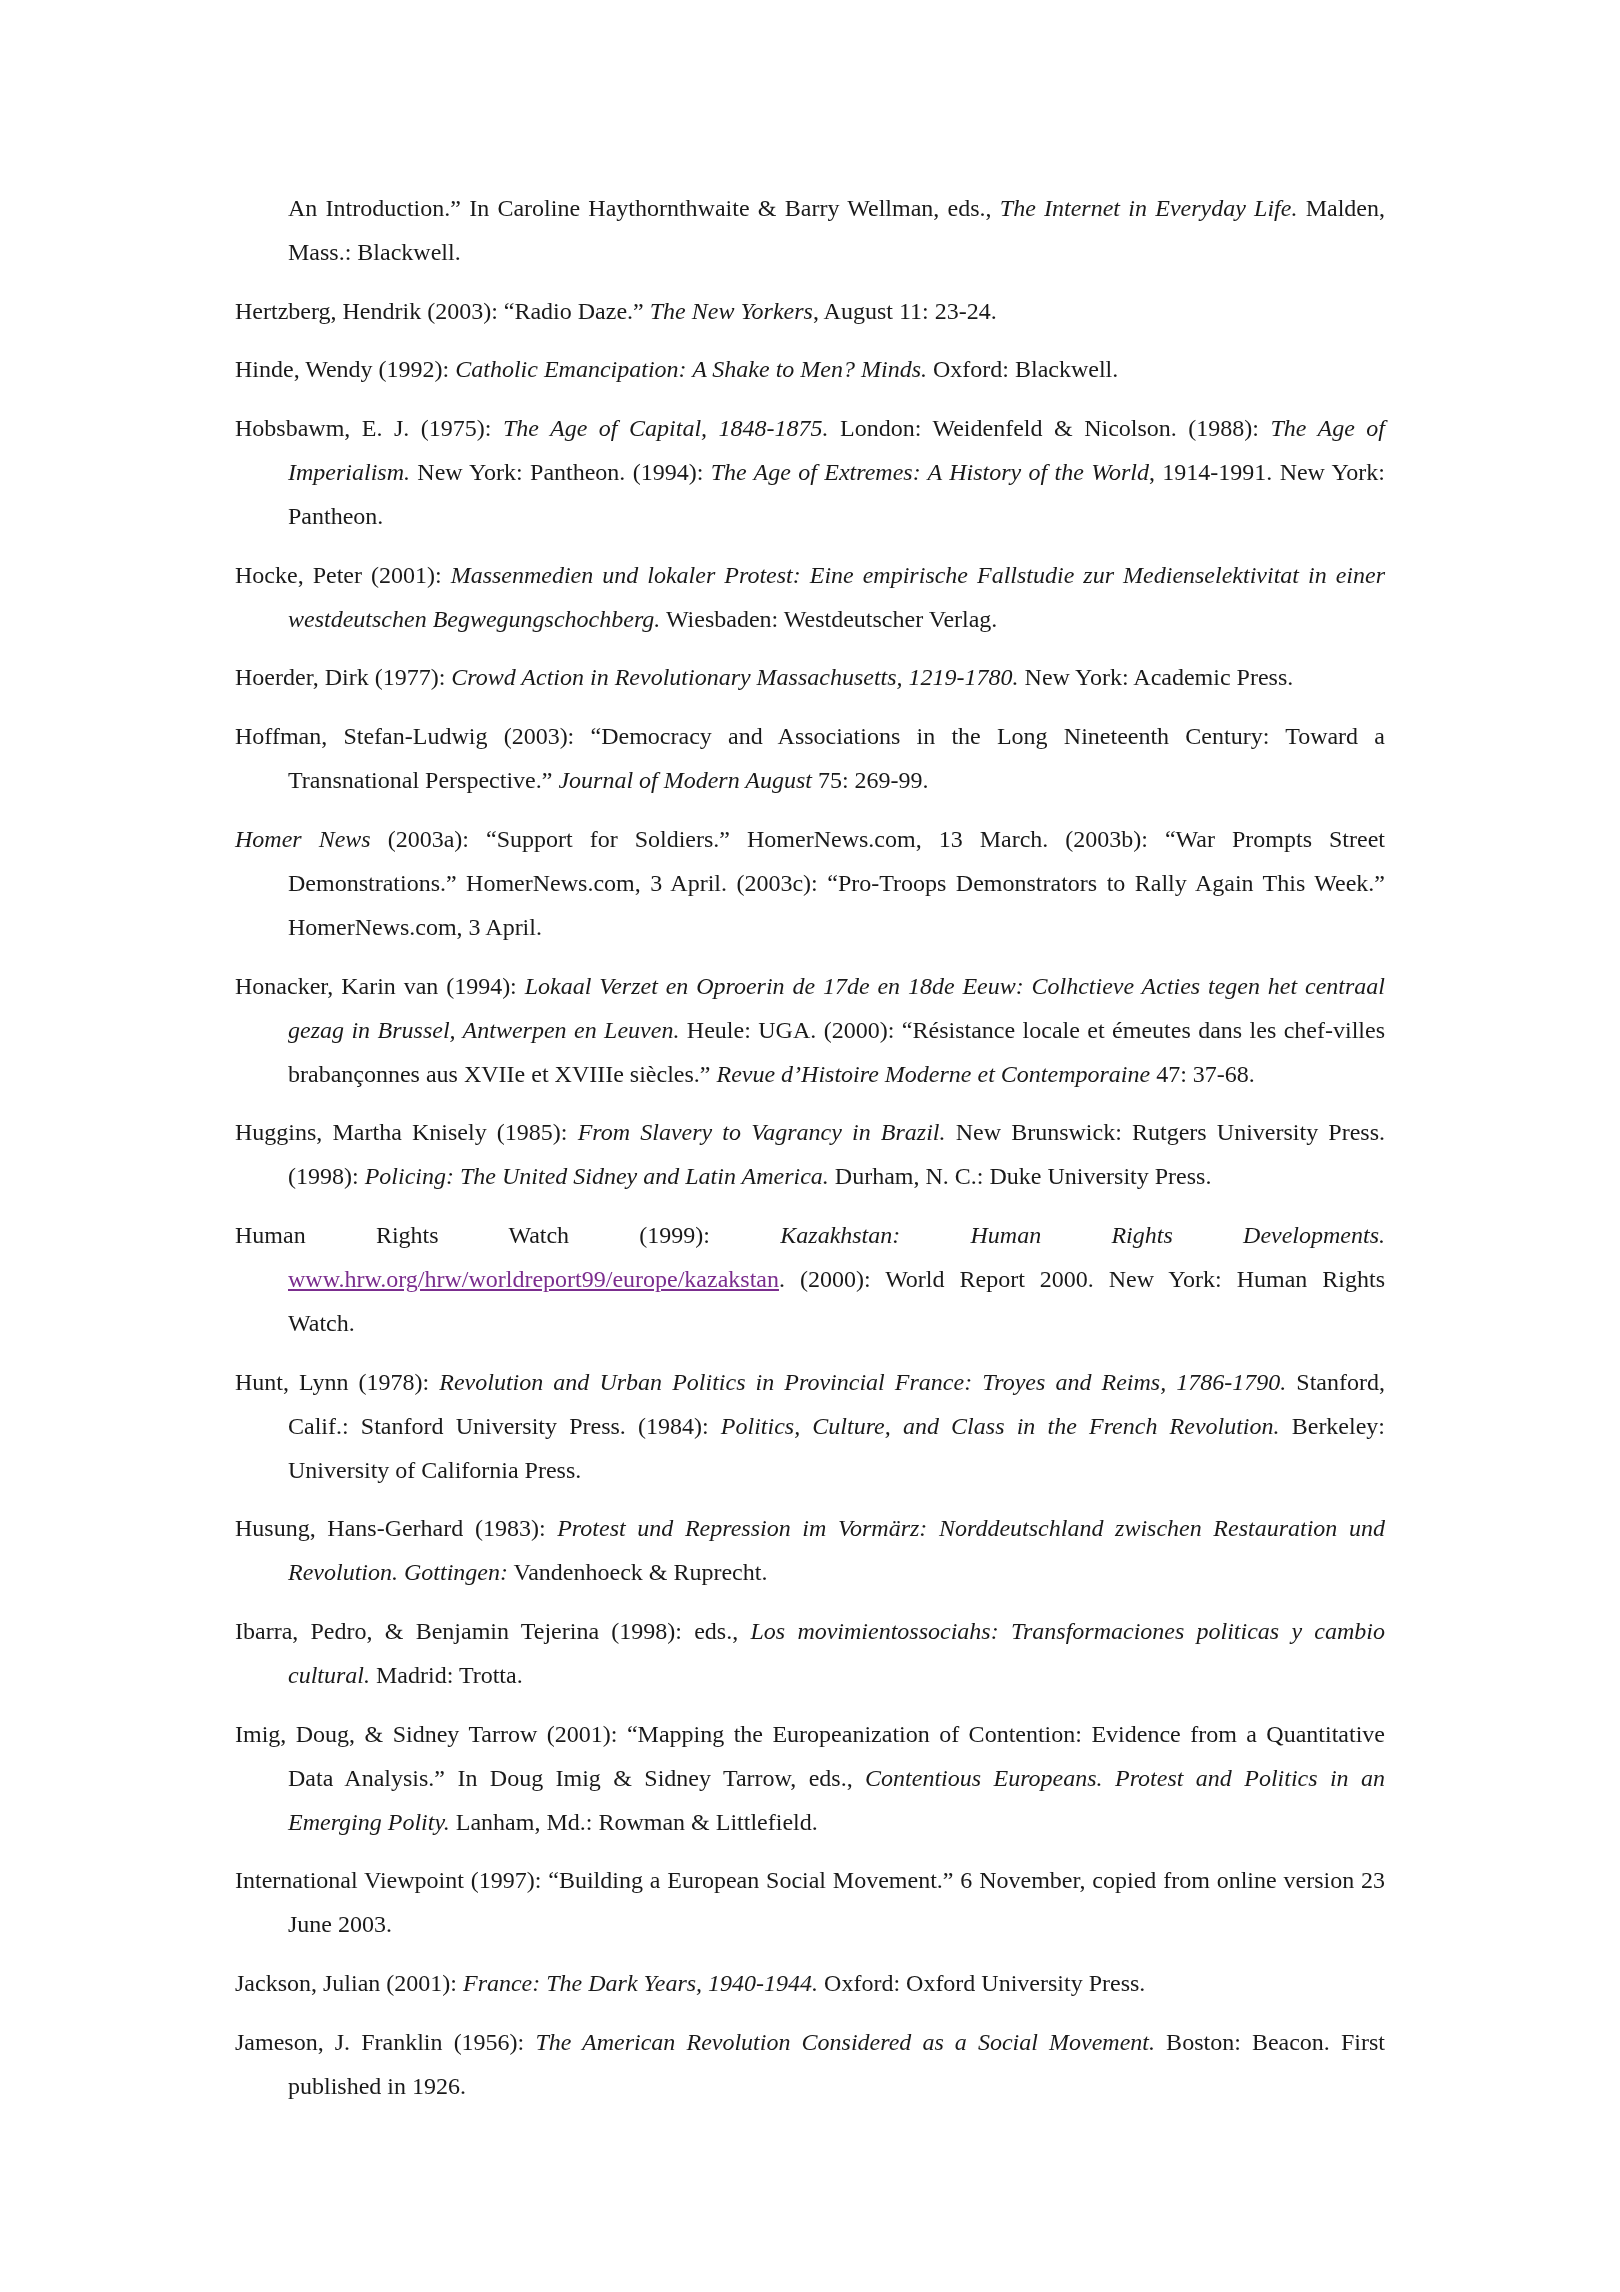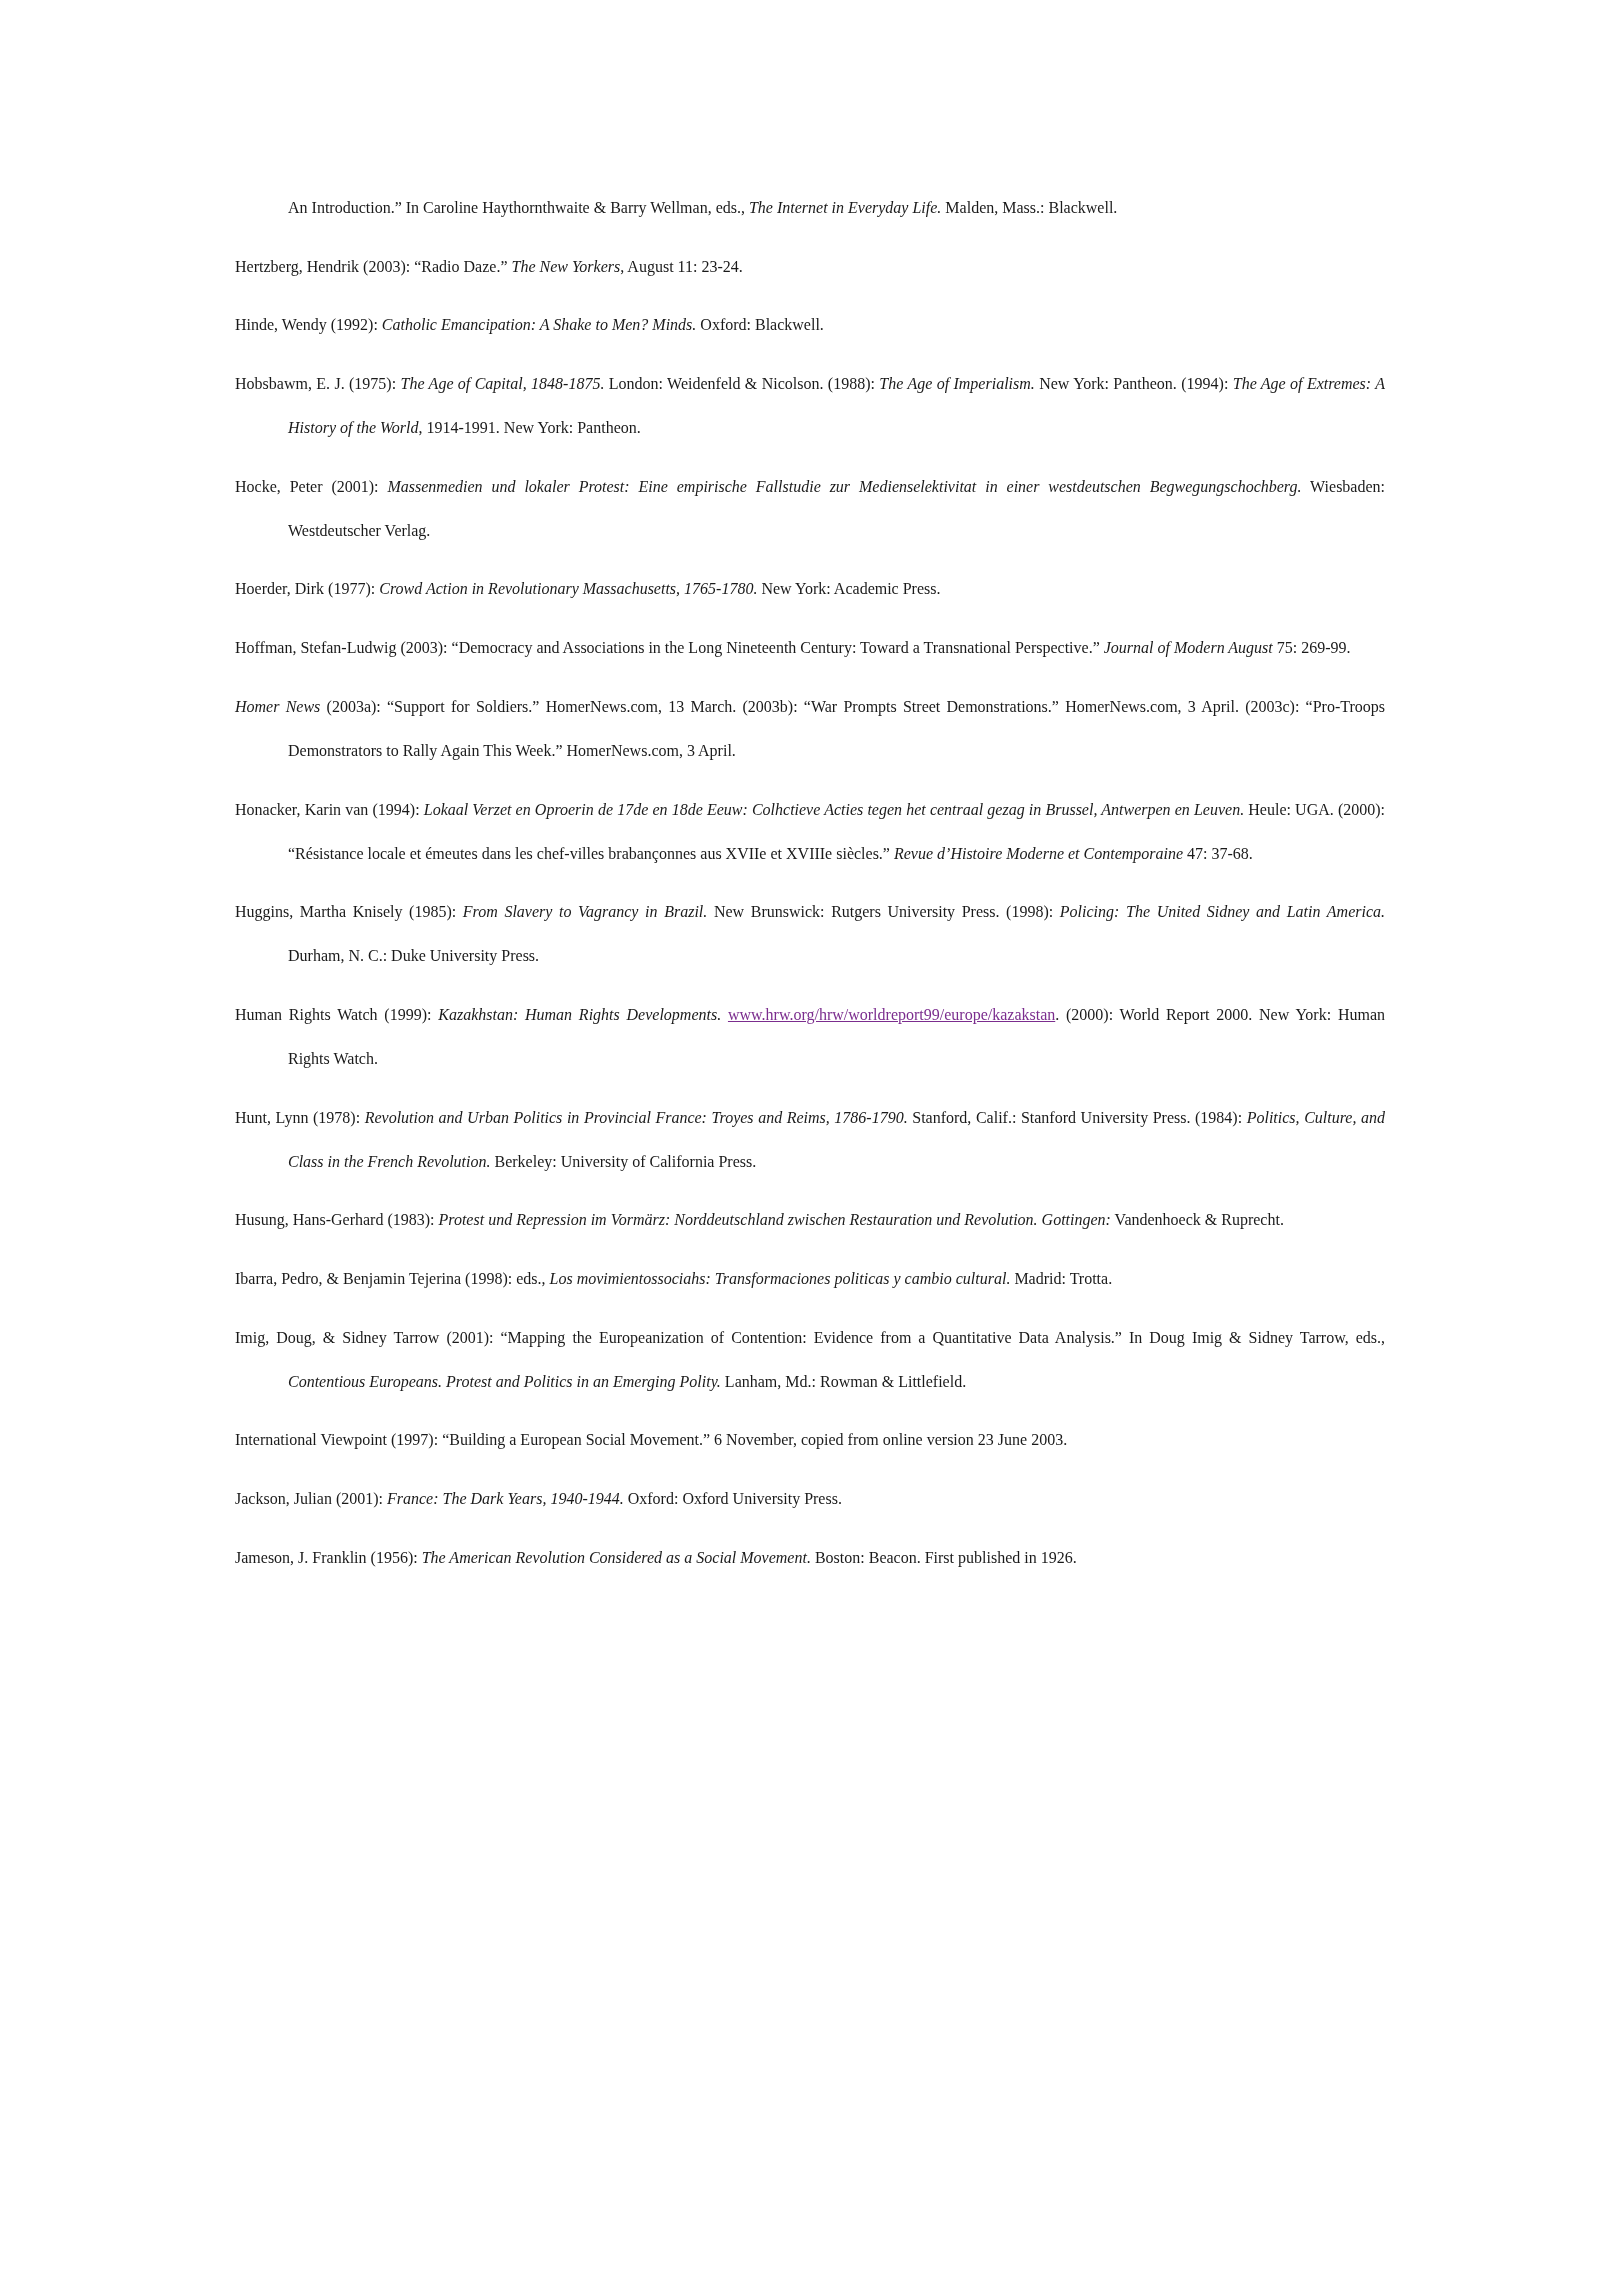--- a/index.html
+++ b/index.html
@@ -14,21 +14,21 @@
     color: #1a1a1a;
   }
   .page {
     position: relative;
     width: 1620px;
     height: 2293px;
     box-sizing: border-box;
     padding: 186px 235px 157px 235px;
   }
   .bibliography {
-    font-size: 16px;
+    font-size: 24px;
     line-height: 1.0;
   }
   .entry {
     text-align: justify;
     text-justify: inter-word;
     margin: 0 0 14.7px 0;
     padding-left: 53px;
     text-indent: -53px;
     line-height: 44px;
   }
@@ -50,21 +50,21 @@
 </head>
 <body>
 
 <div class="page">
   <div class="bibliography" id="bib-list">
       <p class="entry cont"><span>An Introduction.” In Caroline Haythornthwaite &amp; Barry Wellman, eds., </span><i>The Internet in Everyday Life.</i><span> Malden, Mass.: Blackwell.</span></p>
       <p class="entry"><span>Hertzberg, Hendrik (2003): “Radio Daze.” </span><i>The New Yorkers</i><span>, August 11: 23-24.</span></p>
       <p class="entry"><span>Hinde, Wendy (1992): </span><i>Catholic Emancipation: A Shake to Men? Minds.</i><span> Oxford: Blackwell.</span></p>
       <p class="entry"><span>Hobsbawm, E. J. (1975): </span><i>The Age of Capital, 1848-1875.</i><span> London: Weidenfeld &amp; Nicolson. (1988): </span><i>The Age of Imperialism.</i><span> New York: Pantheon. (1994): </span><i>The Age of Extremes: A History of the World</i><span>, 1914-1991. New York: Pantheon.</span></p>
       <p class="entry"><span>Hocke, Peter (2001): </span><i>Massenmedien und lokaler Protest: Eine empirische Fallstudie zur Medienselektivitat in einer westdeutschen Begwegungschochberg.</i><span> Wiesbaden: Westdeutscher Verlag.</span></p>
-      <p class="entry"><span>Hoerder, Dirk (1977): </span><i>Crowd Action in Revolutionary Massachusetts, 1765-1780.</i><span> New York: Academic Press.</span></p>
+      <p class="entry"><span>Hoerder, Dirk (1977): </span><i>Crowd Action in Revolutionary Massachusetts, 1219-1780.</i><span> New York: Academic Press.</span></p>
       <p class="entry"><span>Hoffman, Stefan-Ludwig (2003): “Democracy and Associations in the Long Nineteenth Century: Toward a Transnational Perspective.” </span><i>Journal of Modern August</i><span> 75: 269-99.</span></p>
       <p class="entry"><i>Homer News</i><span> (2003a): “Support for Soldiers.” HomerNews.com, 13 March. (2003b): “War Prompts Street Demonstrations.” HomerNews.com, 3 April. (2003c): “Pro-Troops Demonstrators to Rally Again This Week.” HomerNews.com, 3 April.</span></p>
       <p class="entry"><span>Honacker, Karin van (1994): </span><i>Lokaal Verzet en Oproerin de 17de en 18de Eeuw: Colhctieve Acties tegen het centraal gezag in Brussel, Antwerpen en Leuven.</i><span> Heule: UGA. (2000): “Résistance locale et émeutes dans les chef-villes brabançonnes aus XVIIe et XVIIIe siècles.” </span><i>Revue d’Histoire Moderne et Contemporaine</i><span> 47: 37-68.</span></p>
       <p class="entry"><span>Huggins, Martha Knisely (1985): </span><i>From Slavery to Vagrancy in Brazil.</i><span> New Brunswick: Rutgers University Press. (1998): </span><i>Policing: The United Sidney and Latin America.</i><span> Durham, N. C.: Duke University Press.</span></p>
       <p class="entry"><span>Human Rights Watch (1999): </span><i>Kazakhstan: Human Rights Developments.</i><span> </span><a class="link" href="#" style="color: rgb(123, 45, 142);">www.hrw.org/hrw/worldreport99/europe/kazakstan</a><span>. (2000): World Report 2000. New York: Human Rights Watch.</span></p>
       <p class="entry"><span>Hunt, Lynn (1978): </span><i>Revolution and Urban Politics in Provincial France: Troyes and Reims, 1786-1790.</i><span> Stanford, Calif.: Stanford University Press. (1984): </span><i>Politics, Culture, and Class in the French Revolution.</i><span> Berkeley: University of California Press.</span></p>
       <p class="entry"><span>Husung, Hans-Gerhard (1983): </span><i>Protest und Repression im Vormärz: Norddeutschland zwischen Restauration und Revolution. Gottingen:</i><span> Vandenhoeck &amp; Ruprecht.</span></p>
       <p class="entry"><span>Ibarra, Pedro, &amp; Benjamin Tejerina (1998): eds., </span><i>Los movimientossociahs: Transformaciones politicas y cambio cultural.</i><span> Madrid: Trotta.</span></p>
       <p class="entry"><span>Imig, Doug, &amp; Sidney Tarrow (2001): “Mapping the Europeanization of Contention: Evidence from a Quantitative Data Analysis.” In Doug Imig &amp; Sidney Tarrow, eds., </span><i>Contentious Europeans. Protest and Politics in an Emerging Polity.</i><span> Lanham, Md.: Rowman &amp; Littlefield.</span></p>
       <p class="entry"><span>International Viewpoint (1997): “Building a European Social Movement.” 6 November, copied from online version 23 June 2003.</span></p>

